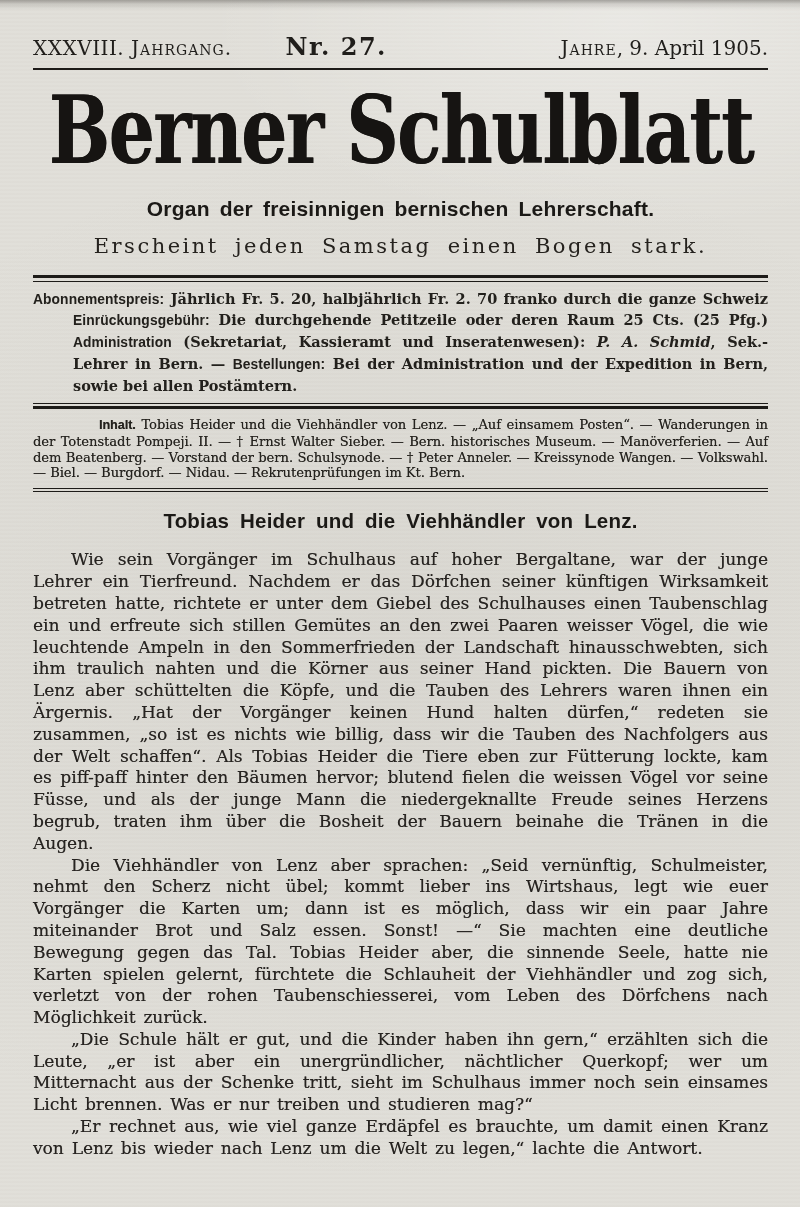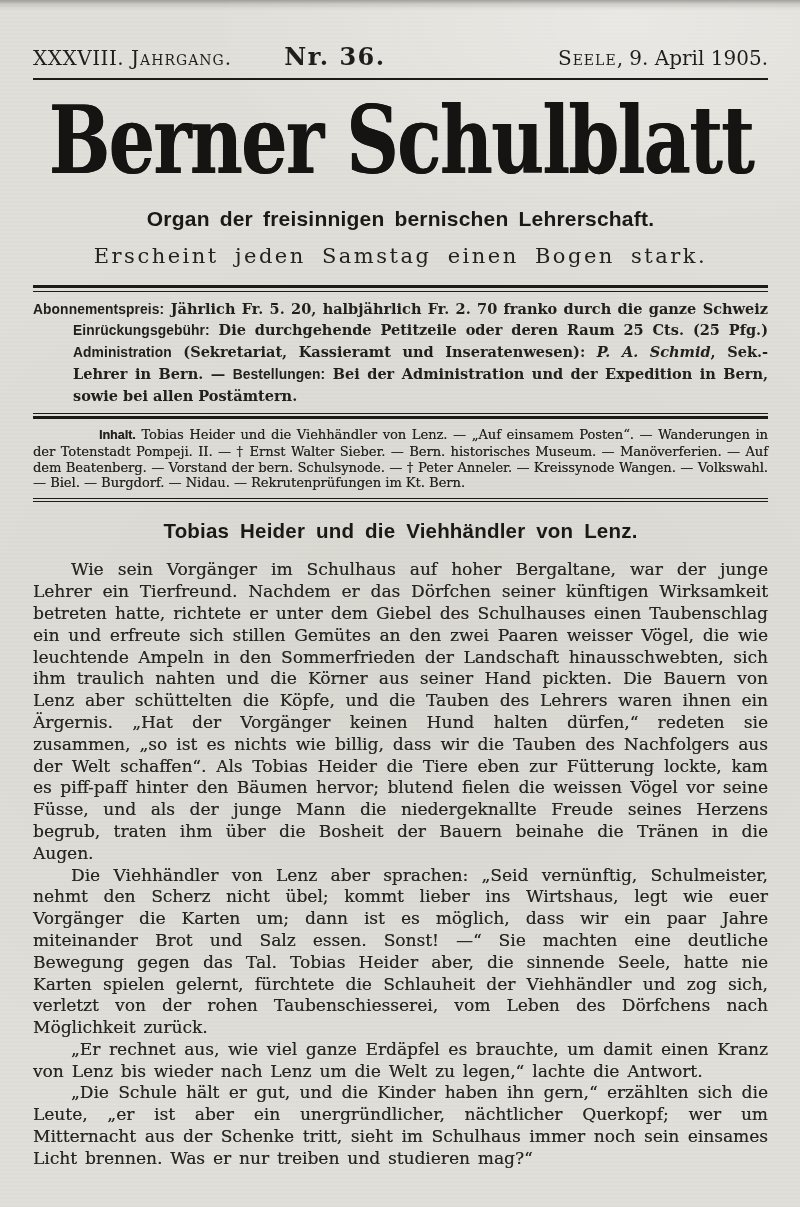--- a/index.html
+++ b/index.html
@@ -15,21 +15,21 @@
       radial-gradient(ellipse 600px 300px at 78% 2%, rgba(255,255,255,0.30), rgba(255,255,255,0) 70%),
       radial-gradient(ellipse 900px 700px at 50% 55%, rgba(120,115,105,0.08), rgba(120,115,105,0) 75%),
       repeating-linear-gradient(0deg, rgba(70,66,60,0.015) 0 2px, rgba(255,255,255,0.015) 2px 4px);
     color: #201e1b;
     font-family: "DejaVu Serif", serif;
   }
   .inner { padding: 0 32px 0 33px; }
 
   
   .issue-line {
-    padding-top: 42px;
+    padding-top: 32px;
     display: flex;
     align-items: baseline;
     justify-content: space-between;
   }
   .vol { font-size: 20px; letter-spacing: 0.5px; white-space: nowrap; }
   .vol .sc, .dateline .sc { font-variant: small-caps; letter-spacing: 1px; }
   .issue-no { font-size: 24px; font-weight: bold; letter-spacing: 1.5px; white-space: nowrap; margin-right: 120px; }
   .dateline { font-size: 20px; white-space: nowrap; }
 
   .rule-single { margin-top: 7px; height: 0; border-top: 2.5px solid #1d1b18; }
@@ -130,22 +130,22 @@
   }
 </style>
 </head>
 <body>
 
 <div class="sheet">
   <div class="inner">
 
     <header class="issue-line">
       <span class="vol"><span>XXXVIII.</span> <span class="sc">Jahrgang.</span></span>
-      <span class="issue-no">Nr. 36.</span>
-      <span class="dateline"><span class="sc">Seele</span><span>, 9. April 1905.</span></span>
+      <span class="issue-no">Nr. 27.</span>
+      <span class="dateline"><span class="sc">Jahre</span><span>, 9. April 1905.</span></span>
     </header>
 
     <div class="rule-single"></div>
 
     <div class="masthead">
       <h1>Berner Schulblatt</h1>
     </div>
 
     <div class="subtitle">Organ der freisinnigen bernischen Lehrerschaft.</div>
     <div class="tagline">Erscheint jeden Samstag einen Bogen stark.</div>
@@ -158,18 +158,18 @@
 
     <p class="toc"><span class="lbl">Inhalt.</span><span> Tobias Heider und die Viehhändler von Lenz. — „Auf einsamem Posten“. — Wanderungen in der Totenstadt Pompeji. II. — † Ernst Walter Sieber. — Bern. historisches Museum. — Manöverferien. — Auf dem Beatenberg. — Vorstand der bern. Schulsynode. — † Peter Anneler. — Kreissynode Wangen. — Volkswahl. — Biel. — Burgdorf. — Nidau. — Rekrutenprüfungen im Kt. Bern.</span></p>
 
     <div class="rule-thinthin"></div>
 
     <h2 class="article-title" style="margin-bottom:0;">Tobias Heider und die Viehhändler von Lenz.</h2>
 
     <div class="body-text">
       <p>Wie sein Vorgänger im Schulhaus auf hoher Bergaltane, war der junge Lehrer ein Tierfreund. Nachdem er das Dörfchen seiner künftigen Wirksamkeit betreten hatte, richtete er unter dem Giebel des Schulhauses einen Taubenschlag ein und erfreute sich stillen Gemütes an den zwei Paaren weisser Vögel, die wie leuchtende Ampeln in den Sommerfrieden der Landschaft hinausschwebten, sich ihm traulich nahten und die Körner aus seiner Hand pickten. Die Bauern von Lenz aber schüttelten die Köpfe, und die Tauben des Lehrers waren ihnen ein Ärgernis. „Hat der Vorgänger keinen Hund halten dürfen,“ redeten sie zusammen, „so ist es nichts wie billig, dass wir die Tauben des Nachfolgers aus der Welt schaffen“. Als Tobias Heider die Tiere eben zur Fütterung lockte, kam es piff-paff hinter den Bäumen hervor; blutend fielen die weissen Vögel vor seine Füsse, und als der junge Mann die niedergeknallte Freude seines Herzens begrub, traten ihm über die Bosheit der Bauern beinahe die Tränen in die Augen.</p>
       <p>Die Viehhändler von Lenz aber sprachen: „Seid vernünftig, Schulmeister, nehmt den Scherz nicht übel; kommt lieber ins Wirtshaus, legt wie euer Vorgänger die Karten um; dann ist es möglich, dass wir ein paar Jahre miteinander Brot und Salz essen. Sonst! —“ Sie machten eine deutliche Bewegung gegen das Tal. Tobias Heider aber, die sinnende Seele, hatte nie Karten spielen gelernt, fürchtete die Schlauheit der Viehhändler und zog sich, verletzt von der rohen Taubenschiesserei, vom Leben des Dörfchens nach Möglichkeit zurück.</p>
+      <p>„Die Schule hält er gut, und die Kinder haben ihn gern,“ erzählten sich die Leute, „er ist aber ein unergründlicher, nächtlicher Querkopf; wer um Mitternacht aus der Schenke tritt, sieht im Schulhaus immer noch sein einsames Licht brennen. Was er nur treiben und studieren mag?“</p>
       <p>„Er rechnet aus, wie viel ganze Erdäpfel es brauchte, um damit einen Kranz von Lenz bis wieder nach Lenz um die Welt zu legen,“ lachte die Antwort.</p>
-      <p>„Die Schule hält er gut, und die Kinder haben ihn gern,“ erzählten sich die Leute, „er ist aber ein unergründlicher, nächtlicher Querkopf; wer um Mitternacht aus der Schenke tritt, sieht im Schulhaus immer noch sein einsames Licht brennen. Was er nur treiben und studieren mag?“</p>
     </div>
 
   </div>
 </div>
 
 </body></html>

